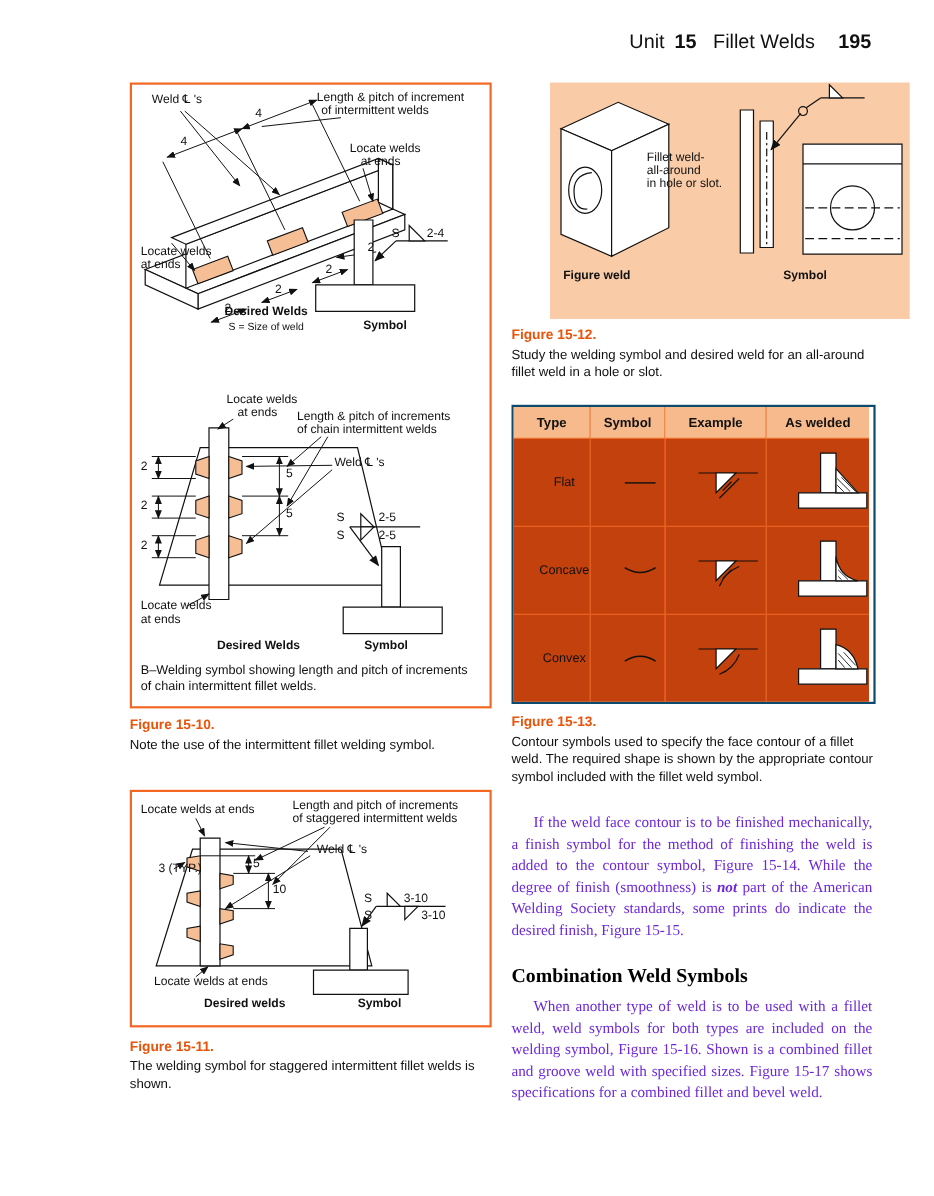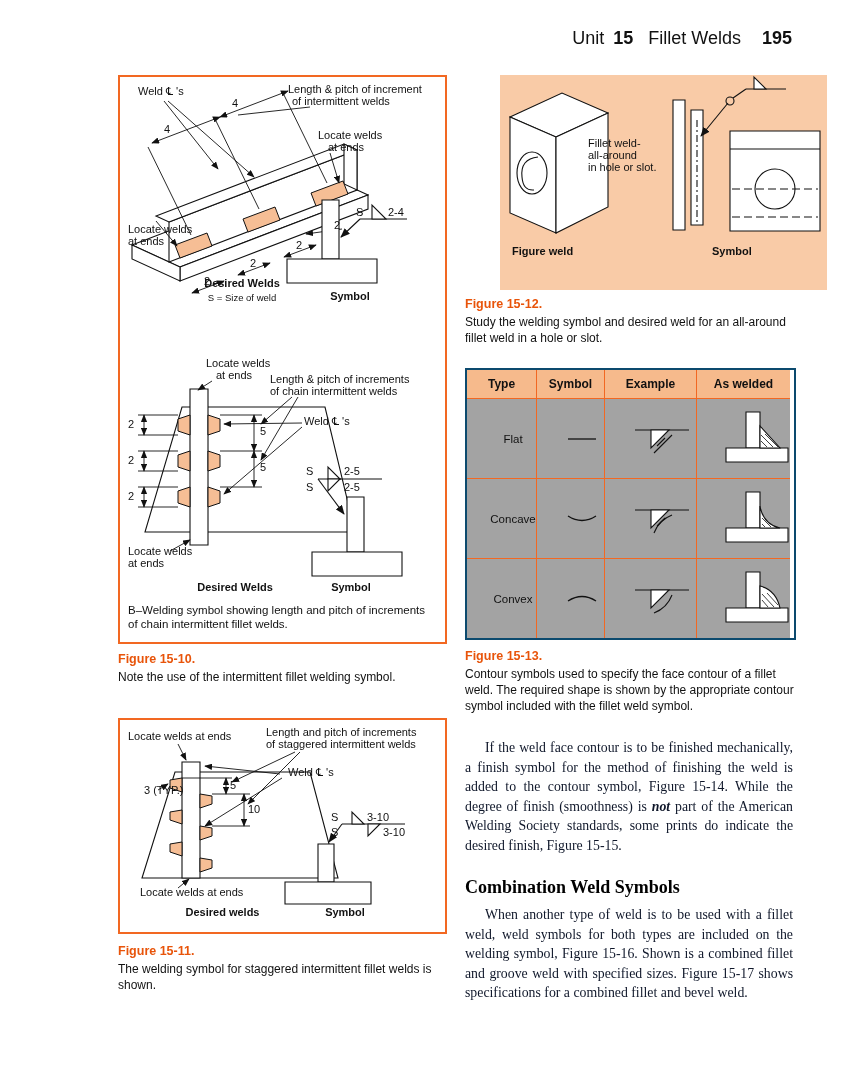--- a/index.html
+++ b/index.html
@@ -11,33 +11,33 @@
   .wrap{white-space:normal;}
   .b{font-weight:700;}
   .c{text-align:center;}
   .small{font-size:9.5px;}
   .figbox{position:absolute;border:2px solid #F26822;background:#fff;}
   .peachbox{position:absolute;background:#F9CBA7;}
   .figlab{position:absolute;font-size:12.5px;font-weight:700;color:#E8540A;white-space:nowrap;}
   .cap{position:absolute;font-size:12px;line-height:16px;color:#111;}
   .incap{position:absolute;font-size:11.5px;line-height:14px;color:#111;}
   .bodytext{position:absolute;width:328px;font-family:"Liberation Serif","DejaVu Serif",serif;
-    font-size:13.8px;line-height:19.5px;text-align:justify;text-indent:20px;color:#0f172a;}
+    font-size:13.8px;line-height:19.5px;text-align:justify;text-indent:20px;color:#6d28d9;}
   .h2{position:absolute;font-family:"Liberation Serif","DejaVu Serif",serif;
     font-size:18px;font-weight:700;color:#000000;white-space:nowrap;}
   .bi{font-weight:700;font-style:italic;}
   svg{position:absolute;left:0;top:0;overflow:visible;}
   svg path, svg line, svg rect, svg circle, svg ellipse{vector-effect:non-scaling-stroke;}
   
   .tbl{position:absolute;left:465px;top:368px;width:327px;border:2px solid #0c4a6e;
     display:grid;grid-template-columns:70px 68px 92px 93px;background:#fff;}
   .th{background:#F6BA8C;font-weight:700;font-size:12px;text-align:center;
     padding:7px 2px;border-right:1px solid #F26822;border-bottom:1px solid #F26822;}
   .td{height:79px;display:flex;align-items:center;justify-content:center;
-    border-right:1px solid #F26822;border-bottom:1px solid #F26822;font-size:11.5px;background:#a3a3a3;padding-left:23px;}
+    border-right:1px solid #F26822;border-bottom:1px solid #F26822;font-size:11.5px;background:#c2410c;padding-left:23px;}
   .noR{border-right:none;}
   .noB{border-bottom:none;}
   .cellsvg{position:static;}
   .hdr{position:absolute;top:28px;right:57px;font-size:18px;white-space:nowrap;}
 </style>
 </head>
 <body>
 
 <div class="hdr">
   <span>Unit</span>

